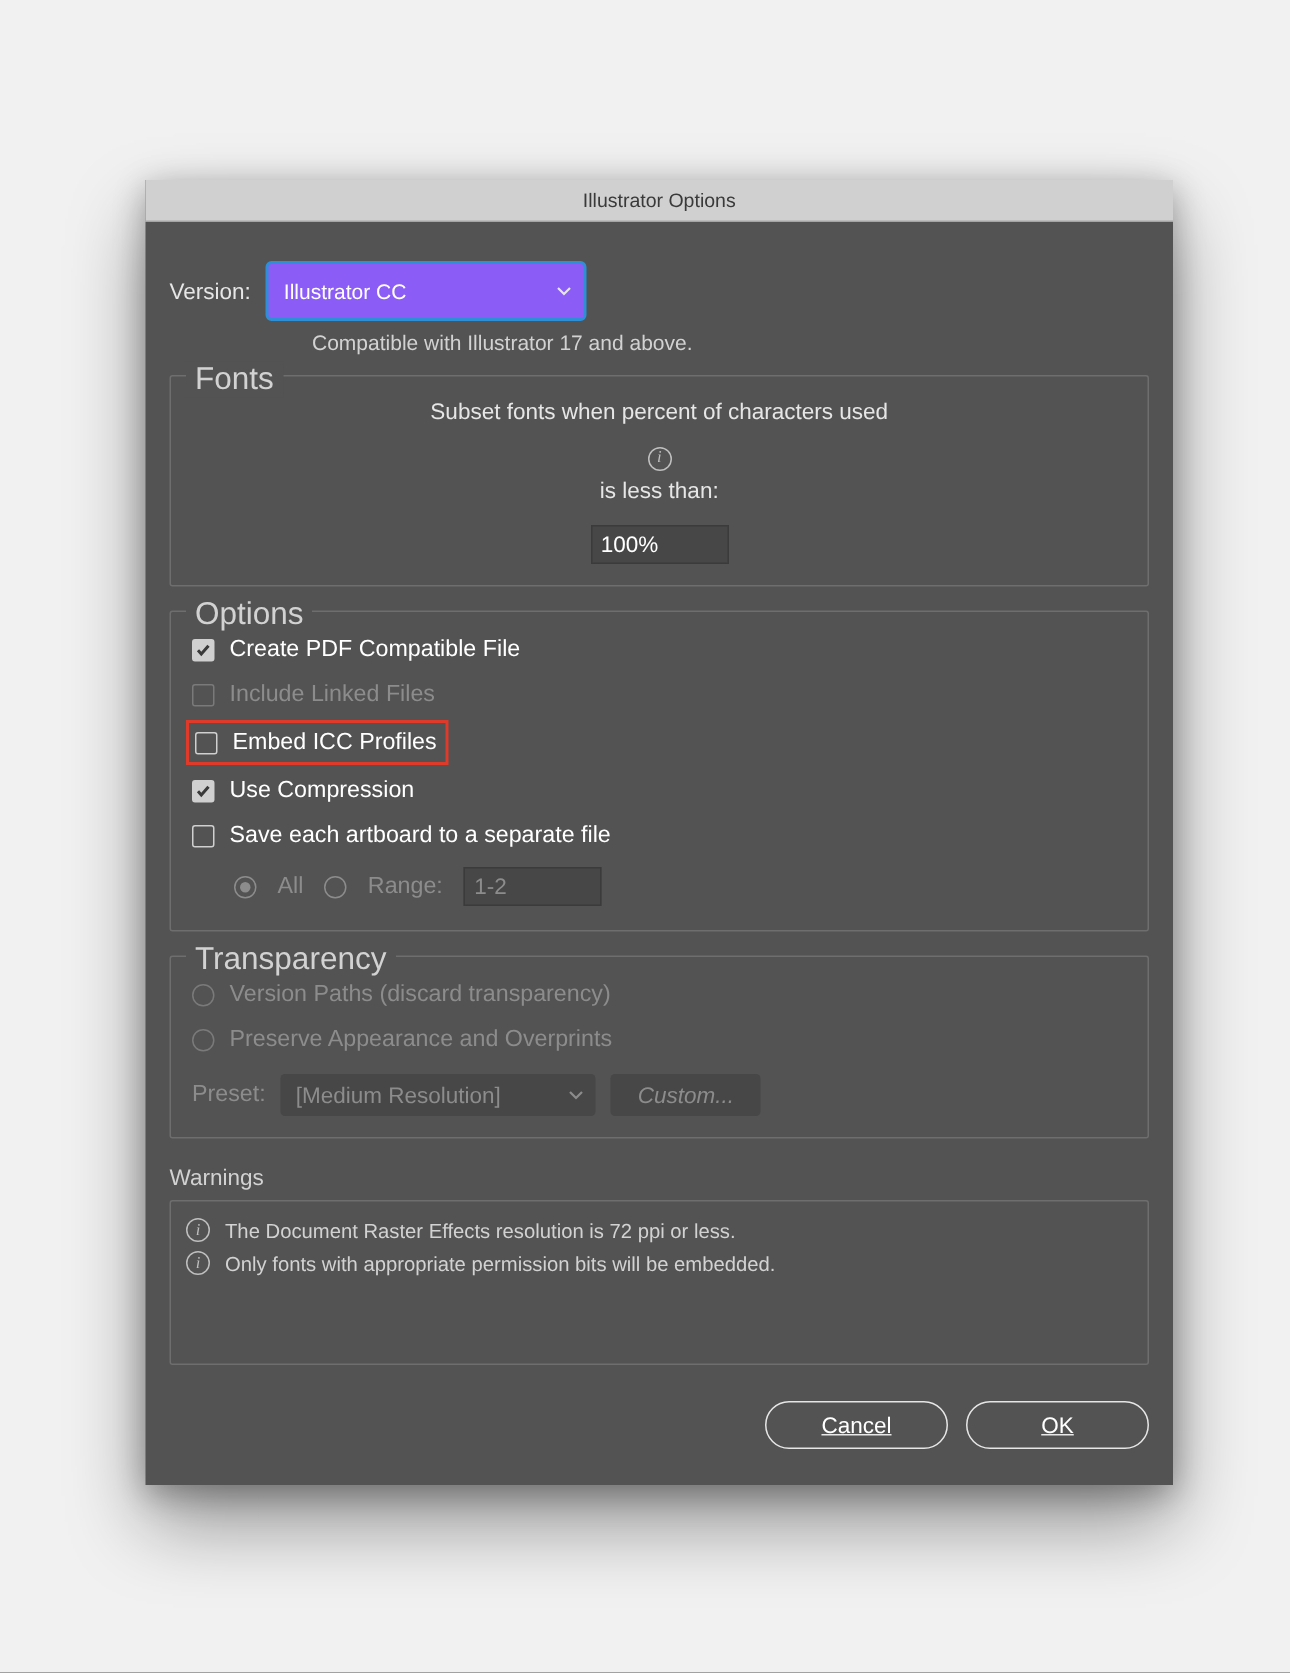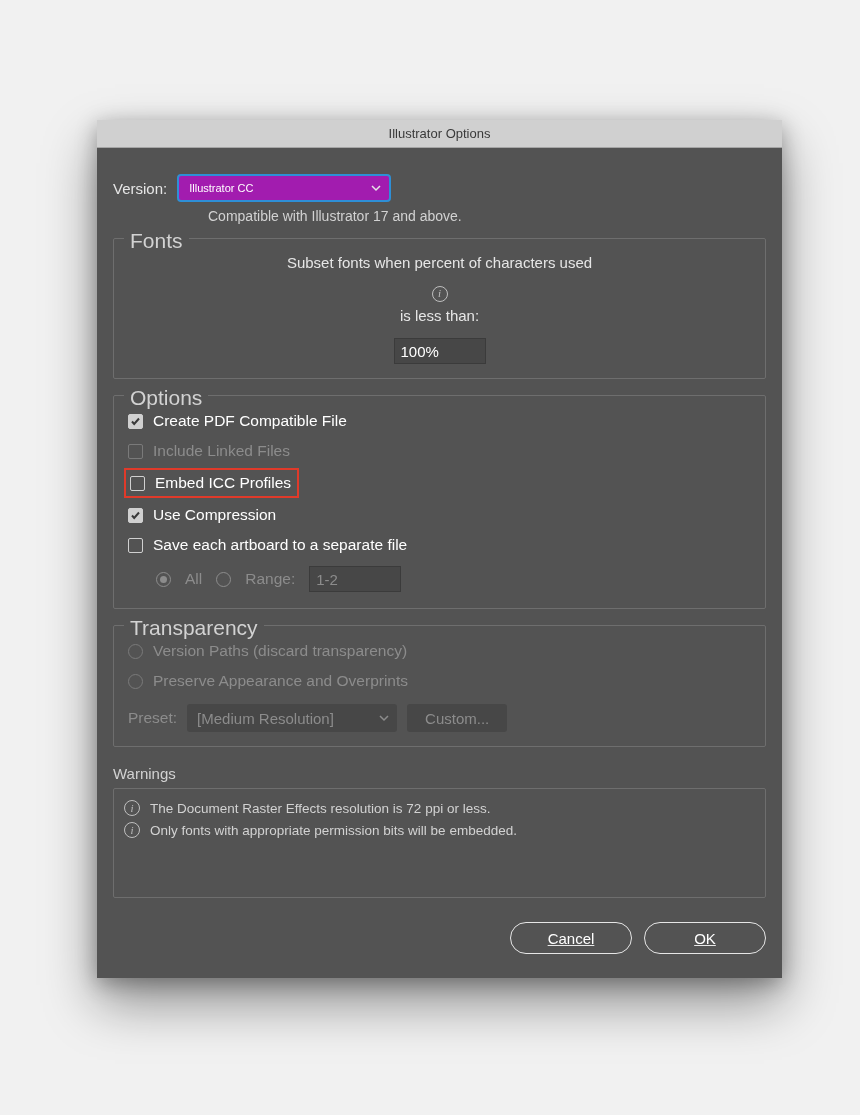--- a/index.html
+++ b/index.html
@@ -41,27 +41,27 @@
   }
   .label {
     color: #e6e6e6;
     font-size: 15px;
     text-align: right;
   }
   .select {
     display: flex;
     align-items: center;
     justify-content: space-between;
-    height: 28px;
+    height: 40px;
     padding: 0 8px 0 10px;
     border: 2px solid #2e8fd6;
     border-radius: 4px;
-    background: #a21caf;
+    background: #8b5cf6;
     color: #fff;
-    font-size: 11px;
+    font-size: 14px;
     width: 214px;
   }
   .chev { width:10px; height:10px; }
   .chev svg { display:block; }
   .compat {
     font-size: 14px;
     color: #d2d2d2;
     margin: 6px 0 14px 95px;
   }
 
@@ -208,20 +208,21 @@
   }
   .custom-btn {
     height:28px;
     padding:0 18px;
     background:#474747;
     border-radius:3px;
     color:#8c8c8c;
     font-size:15px;
     display:flex;
     align-items:center;
+    font-style:italic;
   }
 
   .warnings-title {
     font-size:15px;
     color:#d2d2d2;
     margin: 18px 0 6px 0;
   }
   .warnbox {
     border:1px solid #6e6e6e;
     border-radius:2px;

